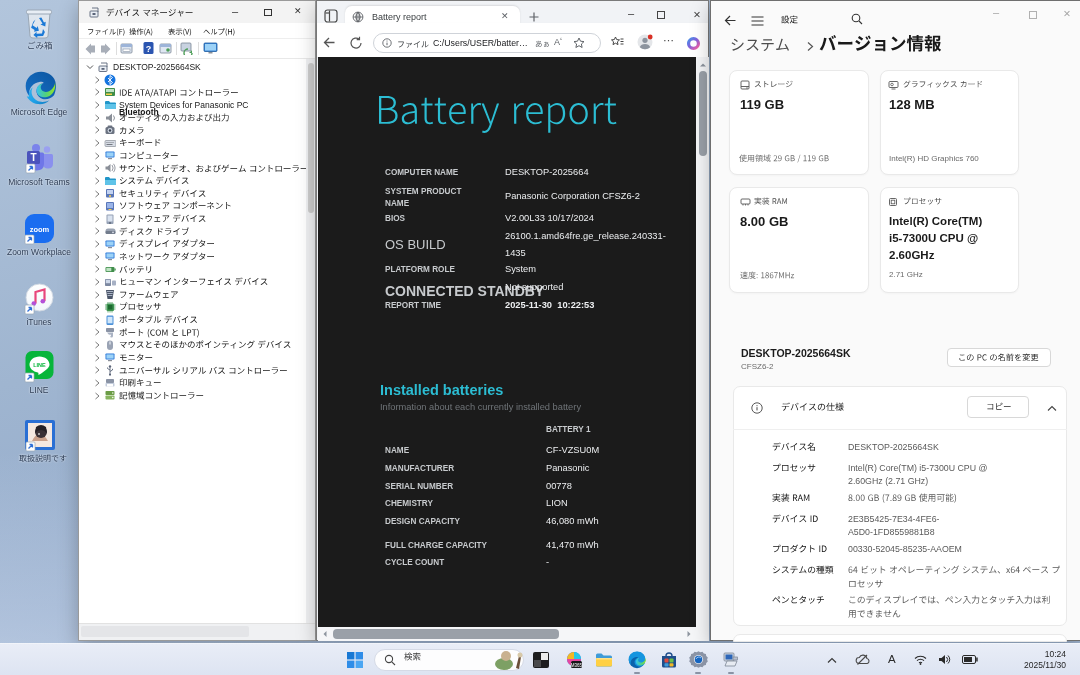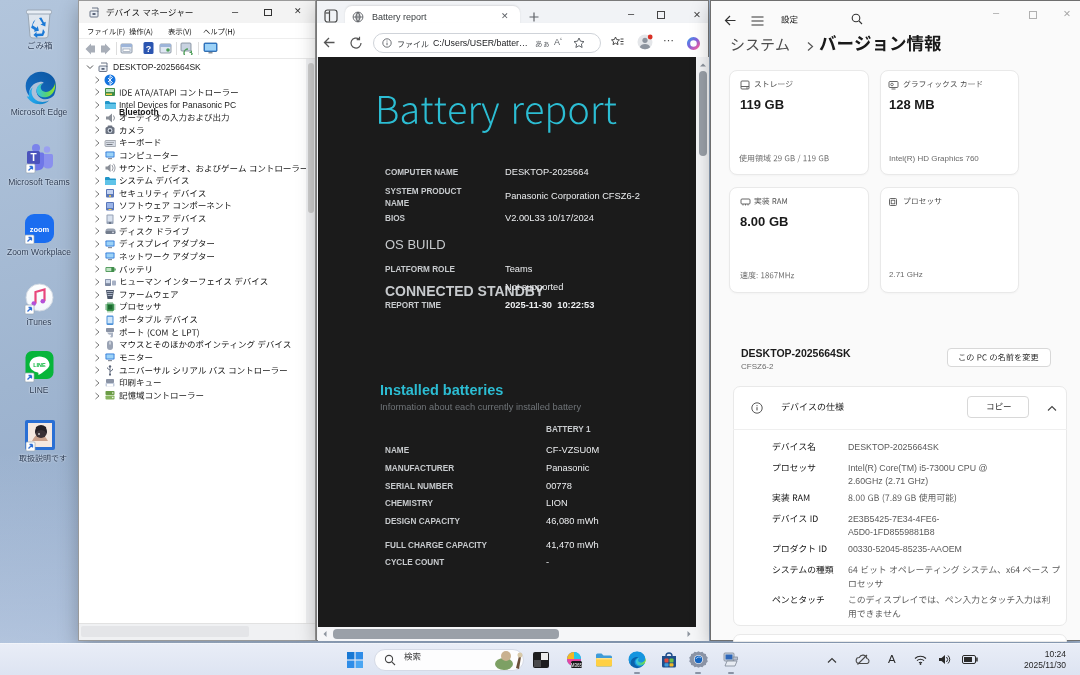--- a/index.html
+++ b/index.html
@@ -202,21 +202,21 @@
         <path transform="translate(0,8.7)" d="M0.9 0.0H1.6V-6.2H0.9Z M3.3 0.0H4.9C6.8 0.0 7.8 -1.2 7.8 -3.1C7.8 -5.1 6.8 -6.2 4.9 -6.2H3.3ZM4.1 -0.6V-5.6H4.8C6.3 -5.6 7.0 -4.7 7.0 -3.1C7.0 -1.6 6.3 -0.6 4.8 -0.6Z M9.2 0.0H12.9V-0.7H10.0V-2.9H12.3V-3.6H10.0V-5.6H12.8V-6.2H9.2Z M15.8 0.0H16.5L17.2 -1.9H19.4L20.0 0.0H20.9L18.7 -6.2H17.9ZM17.3 -2.5 17.7 -3.5C17.9 -4.2 18.1 -4.9 18.3 -5.6H18.3C18.5 -4.9 18.7 -4.2 18.9 -3.5L19.2 -2.5Z M23.0 0.0H23.8V-5.6H25.7V-6.2H21.2V-5.6H23.0Z M26.0 0.0H26.8L27.4 -1.9H29.7L30.3 0.0H31.1L29.0 -6.2H28.1ZM27.6 -2.5 27.9 -3.5C28.1 -4.2 28.3 -4.9 28.5 -5.6H28.6C28.8 -4.9 29.0 -4.2 29.2 -3.5L29.5 -2.5Z M31.2 1.5H31.8L34.4 -6.7H33.8Z M34.5 0.0H35.3L35.9 -1.9H38.2L38.8 0.0H39.6L37.5 -6.2H36.6ZM36.1 -2.5 36.4 -3.5C36.6 -4.2 36.8 -4.9 37.0 -5.6H37.1C37.3 -4.9 37.5 -4.2 37.7 -3.5L38.0 -2.5Z M41.8 0.0H42.6V-5.6H44.5V-6.2H39.9V-5.6H41.8Z M44.8 0.0H45.6L46.2 -1.9H48.5L49.0 0.0H49.9L47.8 -6.2H46.9ZM46.4 -2.5 46.7 -3.5C46.9 -4.2 47.1 -4.9 47.3 -5.6H47.3C47.5 -4.9 47.7 -4.2 48.0 -3.5L48.3 -2.5Z M50.8 0.0H51.6V-2.5H52.6C53.9 -2.5 54.9 -3.1 54.9 -4.4C54.9 -5.8 53.9 -6.2 52.5 -6.2H50.8ZM51.6 -3.1V-5.6H52.4C53.5 -5.6 54.1 -5.3 54.1 -4.4C54.1 -3.5 53.6 -3.1 52.5 -3.1Z M56.2 0.0H56.9V-6.2H56.2Z M61.5 -1.1V-0.4C61.7 -0.4 62.1 -0.4 62.5 -0.4H66.6L66.6 0.1H67.4C67.4 -0.1 67.3 -0.4 67.3 -0.7V-5.1C67.3 -5.3 67.4 -5.6 67.4 -5.8C67.2 -5.8 66.9 -5.8 66.7 -5.8H62.6C62.3 -5.8 61.9 -5.8 61.6 -5.8V-5.1C61.8 -5.1 62.2 -5.1 62.6 -5.1H66.6V-1.1H62.5C62.1 -1.1 61.7 -1.1 61.5 -1.1Z M70.6 -6.2 70.1 -5.7C70.7 -5.3 71.8 -4.4 72.2 -3.9L72.8 -4.5C72.3 -4.9 71.2 -5.8 70.6 -6.2ZM69.9 -0.5 70.3 0.2C71.7 -0.1 72.8 -0.6 73.7 -1.2C74.9 -2.0 75.9 -3.1 76.5 -4.2L76.1 -4.9C75.6 -3.9 74.6 -2.6 73.3 -1.8C72.5 -1.3 71.3 -0.8 69.9 -0.5Z M80.0 -0.7C80.0 -0.4 80.0 -0.0 80.0 0.3H80.8C80.8 -0.0 80.7 -0.5 80.7 -0.7L80.7 -3.6C81.7 -3.3 83.1 -2.7 84.1 -2.2L84.4 -2.9C83.5 -3.4 81.9 -4.0 80.7 -4.3V-5.7C80.7 -6.0 80.8 -6.3 80.8 -6.6H80.0C80.0 -6.3 80.0 -5.9 80.0 -5.7C80.0 -5.0 80.0 -1.2 80.0 -0.7Z M86.9 -5.8C86.9 -5.6 86.9 -5.4 86.9 -5.2C86.9 -4.8 86.9 -1.3 86.9 -1.0C86.9 -0.7 86.9 -0.1 86.9 0.1H87.6L87.6 -0.4H92.3L92.2 0.1H93.0C93.0 -0.0 93.0 -0.7 93.0 -1.0C93.0 -1.3 93.0 -4.8 93.0 -5.2C93.0 -5.4 93.0 -5.6 93.0 -5.8C92.7 -5.8 92.4 -5.8 92.2 -5.8C91.8 -5.8 88.1 -5.8 87.7 -5.8C87.5 -5.8 87.2 -5.8 86.9 -5.8ZM87.6 -1.1V-5.1H92.3V-1.1Z M95.0 -3.7V-2.8C95.3 -2.9 95.7 -2.9 96.2 -2.9C96.8 -2.9 100.2 -2.9 100.9 -2.9C101.3 -2.9 101.6 -2.9 101.8 -2.8V-3.7C101.6 -3.7 101.3 -3.6 100.9 -3.6C100.2 -3.6 96.8 -3.6 96.2 -3.6C95.7 -3.6 95.3 -3.7 95.0 -3.7Z M104.6 -6.3V-5.6C104.9 -5.6 105.1 -5.7 105.4 -5.7C105.9 -5.7 108.2 -5.7 108.7 -5.7C109.0 -5.7 109.3 -5.6 109.5 -5.6V-6.3C109.3 -6.3 109.0 -6.3 108.7 -6.3C108.2 -6.3 105.9 -6.3 105.4 -6.3C105.1 -6.3 104.8 -6.3 104.6 -6.3ZM110.1 -4.1 109.6 -4.4C109.5 -4.3 109.4 -4.3 109.2 -4.3C108.7 -4.3 105.1 -4.3 104.7 -4.3C104.5 -4.3 104.2 -4.3 103.9 -4.4V-3.7C104.2 -3.7 104.5 -3.7 104.7 -3.7C105.2 -3.7 108.8 -3.7 109.2 -3.7C109.1 -3.1 108.7 -2.4 108.2 -1.8C107.5 -1.0 106.4 -0.5 105.2 -0.3L105.7 0.3C106.8 0.1 107.9 -0.5 108.8 -1.4C109.4 -2.1 109.8 -3.0 110.0 -3.8C110.0 -3.9 110.1 -4.0 110.1 -4.1Z M112.0 -3.7V-2.8C112.3 -2.9 112.7 -2.9 113.2 -2.9C113.8 -2.9 117.2 -2.9 117.9 -2.9C118.3 -2.9 118.6 -2.9 118.8 -2.8V-3.7C118.6 -3.7 118.3 -3.6 117.9 -3.6C117.2 -3.6 113.8 -3.6 113.2 -3.6C112.7 -3.6 112.3 -3.7 112.0 -3.7Z" fill="#1a1a1a"></path>
       </svg>
     </div>
     <svg class="abs" style="left:14px;top:100.09px" width="8" height="8" viewBox="0 0 8 8">
       <path d="M2.5 1 L6 4 L2.5 7" stroke="#7a7a7a" stroke-width="1" fill="none"></path>
     </svg>
     <svg class="abs" style="left:25px;top:97.89px" width="12" height="12" viewBox="0 0 12 12">
       <path d="M1 3 q0-1 1-1 h3 l1.2 1.5 H11 q1 0 1 1 V9 q0 1-1 1 H2 Q1 10 1 9z" fill="#2196c9"></path>
       <path d="M1 5 h11 v4 q0 1-1 1 H2 Q1 10 1 9z" fill="#5fc3e8"></path>
     </svg>
-    <div style="position:absolute;left:40px;top:98.89px;font-size:8.5px;color:#1a1a1a;font-weight:400;white-space:nowrap;">Intel Devices for Panasonic PC</div>
+    <div style="position:absolute;left:40px;top:98.89px;font-size:8.5px;color:#1a1a1a;font-weight:400;white-space:nowrap;">System Devices for Panasonic PC</div>
     <svg class="abs" style="left:14px;top:112.72000000000001px" width="8" height="8" viewBox="0 0 8 8">
       <path d="M2.5 1 L6 4 L2.5 7" stroke="#7a7a7a" stroke-width="1" fill="none"></path>
     </svg>
     <svg class="abs" style="left:25px;top:110.52000000000001px" width="12" height="12" viewBox="0 0 12 12">
       <path d="M2 4.5 h2.5 L8 1.5 v9 L4.5 7.5 H2z" fill="#8a8f98"></path>
       <path d="M9.5 3.5 a4 4 0 0 1 0 5" stroke="#8a8f98" fill="none"></path>
     </svg>
     <div style="position:absolute;left:40px;top:111.02000000000001px;">
       <svg width="110" height="11" viewBox="0 0 110 11" style="overflow:visible;display:block">
         <path transform="translate(0,8.7)" d="M0.7 -1.2 1.2 -0.6C2.7 -1.5 4.2 -2.8 4.9 -3.8L5.0 -0.7C5.0 -0.5 4.9 -0.4 4.6 -0.4C4.3 -0.4 3.9 -0.4 3.5 -0.5L3.5 0.2C3.9 0.2 4.4 0.2 4.9 0.2C5.4 0.2 5.6 0.0 5.6 -0.4C5.6 -1.5 5.6 -3.2 5.6 -4.5H6.9C7.1 -4.5 7.4 -4.5 7.6 -4.5V-5.2C7.5 -5.2 7.1 -5.1 6.9 -5.1H5.6L5.6 -5.9C5.6 -6.2 5.6 -6.4 5.6 -6.7H4.8C4.9 -6.5 4.9 -6.3 4.9 -5.9L4.9 -5.1H1.8C1.6 -5.1 1.3 -5.1 1.0 -5.2V-4.4C1.3 -4.5 1.6 -4.5 1.8 -4.5H4.6C4.0 -3.5 2.5 -2.0 0.7 -1.2Z M9.4 -3.7V-2.8C9.6 -2.9 10.1 -2.9 10.5 -2.9C11.2 -2.9 14.6 -2.9 15.2 -2.9C15.6 -2.9 16.0 -2.9 16.1 -2.8V-3.7C15.9 -3.7 15.6 -3.6 15.2 -3.6C14.6 -3.6 11.2 -3.6 10.5 -3.6C10.1 -3.6 9.6 -3.7 9.4 -3.7Z M18.7 -6.2V-5.5C18.9 -5.5 19.2 -5.5 19.5 -5.5C20.0 -5.5 22.0 -5.5 22.4 -5.5C22.7 -5.5 23.0 -5.5 23.2 -5.5V-6.2C23.0 -6.2 22.7 -6.2 22.4 -6.2C22.0 -6.2 20.0 -6.2 19.5 -6.2C19.2 -6.2 19.0 -6.2 18.7 -6.2ZM23.7 -6.9 23.2 -6.7C23.5 -6.4 23.7 -5.9 23.9 -5.5L24.4 -5.7C24.2 -6.1 23.9 -6.6 23.7 -6.9ZM24.6 -7.2 24.2 -7.1C24.4 -6.7 24.7 -6.3 24.9 -5.9L25.3 -6.1C25.2 -6.4 24.8 -6.9 24.6 -7.2ZM17.7 -4.1V-3.4C18.0 -3.4 18.2 -3.4 18.5 -3.4H21.0C21.0 -2.6 20.9 -1.9 20.5 -1.3C20.2 -0.7 19.6 -0.3 18.9 0.0L19.5 0.5C20.3 0.1 20.9 -0.5 21.2 -1.1C21.5 -1.7 21.7 -2.5 21.7 -3.4H24.0C24.2 -3.4 24.5 -3.4 24.7 -3.4V-4.1C24.5 -4.0 24.2 -4.0 24.0 -4.0C23.6 -4.0 18.9 -4.0 18.5 -4.0C18.2 -4.0 18.0 -4.1 17.7 -4.1Z M26.5 -2.2 26.9 -1.6C27.8 -1.9 28.8 -2.3 29.5 -2.7V-0.1C29.5 0.2 29.5 0.5 29.5 0.7H30.3C30.2 0.5 30.2 0.2 30.2 -0.1V-3.1C31.0 -3.6 31.7 -4.2 32.1 -4.7L31.6 -5.2C31.2 -4.7 30.4 -4.0 29.6 -3.5C28.9 -3.1 27.7 -2.5 26.5 -2.2Z M34.7 -1.2 35.2 -0.6C36.7 -1.5 38.2 -2.8 38.9 -3.8L39.0 -0.7C39.0 -0.5 38.9 -0.4 38.6 -0.4C38.3 -0.4 37.9 -0.4 37.5 -0.5L37.5 0.2C37.9 0.2 38.4 0.2 38.9 0.2C39.4 0.2 39.6 0.0 39.6 -0.4C39.6 -1.5 39.6 -3.2 39.6 -4.5H40.9C41.1 -4.5 41.4 -4.5 41.6 -4.5V-5.2C41.5 -5.2 41.1 -5.1 40.9 -5.1H39.6L39.6 -5.9C39.6 -6.2 39.6 -6.4 39.6 -6.7H38.8C38.9 -6.5 38.9 -6.3 38.9 -5.9L38.9 -5.1H35.8C35.6 -5.1 35.3 -5.1 35.0 -5.2V-4.4C35.3 -4.5 35.6 -4.5 35.8 -4.5H38.6C38.0 -3.5 36.5 -2.0 34.7 -1.2Z M46.5 -5.5C46.5 -4.7 46.3 -3.9 46.1 -3.2C45.6 -1.7 45.2 -1.2 44.8 -1.2C44.4 -1.2 43.9 -1.6 43.9 -2.7C43.9 -3.9 44.9 -5.3 46.5 -5.5ZM47.3 -5.5C48.7 -5.3 49.5 -4.3 49.5 -3.0C49.5 -1.5 48.5 -0.7 47.4 -0.5C47.2 -0.4 46.9 -0.4 46.6 -0.4L47.0 0.3C49.0 0.0 50.2 -1.2 50.2 -3.0C50.2 -4.7 49.0 -6.1 47.0 -6.1C44.9 -6.1 43.2 -4.5 43.2 -2.6C43.2 -1.2 44.0 -0.4 44.8 -0.4C45.6 -0.4 46.2 -1.3 46.7 -3.0C47.0 -3.8 47.1 -4.7 47.3 -5.5Z M54.8 -5.0C54.3 -2.6 53.2 -0.8 51.3 0.2C51.5 0.3 51.8 0.5 51.9 0.7C53.6 -0.3 54.7 -1.9 55.3 -4.1C55.7 -2.5 56.6 -0.6 58.7 0.7C58.8 0.5 59.1 0.2 59.2 0.1C55.9 -1.9 55.7 -5.1 55.7 -6.6H52.9V-6.0H55.0C55.1 -5.7 55.1 -5.3 55.1 -4.9Z M63.0 -7.1V-5.7V-5.3H60.2V-4.6H63.0C62.8 -3.0 62.3 -1.2 60.0 0.2C60.1 0.3 60.3 0.6 60.4 0.7C62.9 -0.8 63.5 -2.9 63.6 -4.6H66.5C66.4 -1.6 66.2 -0.4 65.9 -0.1C65.8 -0.0 65.7 0.0 65.5 0.0C65.3 0.0 64.7 -0.0 64.1 -0.1C64.3 0.1 64.3 0.4 64.4 0.6C64.9 0.6 65.4 0.6 65.7 0.6C66.0 0.6 66.2 0.5 66.4 0.3C66.8 -0.2 67.0 -1.4 67.2 -4.9C67.2 -5.0 67.2 -5.3 67.2 -5.3H63.6V-5.7V-7.1Z M74.1 -5.8 73.8 -5.3C74.4 -5.0 75.3 -4.5 75.7 -4.1L76.1 -4.6C75.7 -4.9 74.7 -5.5 74.1 -5.8ZM70.8 -2.4 70.8 -0.9C70.8 -0.6 70.7 -0.5 70.5 -0.5C70.2 -0.5 69.6 -0.8 69.6 -1.2C69.6 -1.6 70.1 -2.0 70.8 -2.4ZM69.0 -5.3 69.0 -4.6C69.3 -4.6 69.6 -4.6 70.1 -4.6C70.3 -4.6 70.5 -4.6 70.8 -4.6L70.8 -3.5V-3.0C69.8 -2.6 68.9 -1.8 68.9 -1.1C68.9 -0.4 70.0 0.3 70.7 0.3C71.1 0.3 71.4 0.0 71.4 -0.8L71.4 -2.6C72.0 -2.8 72.6 -2.9 73.2 -2.9C74.0 -2.9 74.7 -2.6 74.7 -1.8C74.7 -1.1 74.0 -0.7 73.3 -0.5C72.9 -0.4 72.6 -0.4 72.3 -0.5L72.5 0.2C72.8 0.2 73.2 0.2 73.6 0.1C74.7 -0.2 75.4 -0.8 75.4 -1.8C75.4 -2.9 74.5 -3.5 73.2 -3.5C72.7 -3.5 72.0 -3.4 71.4 -3.2V-3.5L71.4 -4.7C72.0 -4.7 72.7 -4.8 73.2 -5.0L73.2 -5.6C72.7 -5.5 72.0 -5.4 71.4 -5.3L71.4 -6.2C71.4 -6.4 71.5 -6.6 71.5 -6.8H70.7C70.8 -6.6 70.8 -6.4 70.8 -6.2L70.8 -5.2C70.5 -5.2 70.3 -5.2 70.1 -5.2C69.8 -5.2 69.5 -5.2 69.0 -5.3Z M80.5 -1.7 80.5 -1.1C80.5 -0.5 80.2 -0.2 79.5 -0.2C78.7 -0.2 78.3 -0.5 78.3 -1.0C78.3 -1.4 78.8 -1.8 79.6 -1.8C79.9 -1.8 80.2 -1.7 80.5 -1.7ZM81.1 -6.7H80.3C80.3 -6.5 80.4 -6.1 80.4 -5.8C80.4 -5.5 80.4 -4.8 80.4 -4.3C80.4 -3.8 80.4 -3.0 80.4 -2.3C80.2 -2.3 80.0 -2.3 79.7 -2.3C78.2 -2.3 77.6 -1.7 77.6 -1.0C77.6 0.0 78.4 0.4 79.6 0.4C80.7 0.4 81.2 -0.2 81.2 -0.9L81.1 -1.5C82.0 -1.2 82.8 -0.6 83.4 -0.1L83.8 -0.7C83.2 -1.3 82.2 -1.9 81.1 -2.2C81.1 -2.9 81.0 -3.7 81.0 -4.3V-4.3C81.7 -4.4 82.8 -4.4 83.6 -4.5L83.6 -5.1C82.8 -5.0 81.7 -5.0 81.0 -5.0V-5.8C81.0 -6.1 81.1 -6.5 81.1 -6.7Z M91.8 -6.6 91.4 -6.5C91.6 -6.2 91.8 -5.7 92.0 -5.3L92.4 -5.4C92.3 -5.8 92.0 -6.3 91.8 -6.6ZM92.7 -7.0 92.3 -6.8C92.5 -6.5 92.7 -6.0 92.8 -5.6L93.3 -5.8C93.1 -6.1 92.9 -6.6 92.7 -7.0ZM85.8 -5.7 85.8 -5.0C86.0 -5.0 86.1 -5.0 86.3 -5.1C86.6 -5.1 87.3 -5.2 87.7 -5.2C87.0 -4.4 86.2 -3.2 86.2 -1.6C86.2 -0.2 87.1 0.6 88.5 0.6C90.8 0.6 91.5 -1.5 91.3 -3.6C91.6 -3.0 92.0 -2.4 92.4 -1.9L92.9 -2.6C91.6 -3.7 91.3 -5.1 91.1 -6.2L90.4 -6.0L90.6 -5.3C91.2 -2.2 90.4 -0.1 88.5 -0.1C87.6 -0.1 86.8 -0.5 86.8 -1.7C86.8 -3.5 88.1 -5.0 88.7 -5.4C88.8 -5.4 89.0 -5.5 89.1 -5.5L88.9 -6.1C88.4 -5.9 87.0 -5.7 86.2 -5.7C86.1 -5.7 85.9 -5.7 85.8 -5.7Z M94.8 -6.3V-3.4H97.4V-0.5H95.1V-2.8H94.5V0.7H95.1V0.1H100.4V0.7H101.1V-2.8H100.4V-0.5H98.0V-3.4H100.8V-6.3H100.1V-4.0H98.0V-7.1H97.4V-4.0H95.4V-6.3Z M105.5 -7.1V-5.7V-5.3H102.7V-4.6H105.5C105.3 -3.0 104.8 -1.2 102.5 0.2C102.6 0.3 102.8 0.6 102.9 0.7C105.4 -0.8 106.0 -2.9 106.1 -4.6H109.0C108.9 -1.6 108.7 -0.4 108.4 -0.1C108.3 -0.0 108.2 0.0 108.0 0.0C107.8 0.0 107.2 -0.0 106.6 -0.1C106.8 0.1 106.8 0.4 106.9 0.6C107.4 0.6 107.9 0.6 108.2 0.6C108.5 0.6 108.7 0.5 108.9 0.3C109.3 -0.2 109.5 -1.4 109.7 -4.9C109.7 -5.0 109.7 -5.3 109.7 -5.3H106.1V-5.7V-7.1Z" fill="#1a1a1a"></path>
@@ -596,22 +596,23 @@
         <path transform="translate(0,38.8)" d="M4.0 0.0H12.2C18.5 0.0 22.6 -2.7 22.6 -8.1C22.6 -11.9 20.2 -14.1 16.7 -14.7V-14.9C19.4 -15.8 20.9 -18.1 20.9 -21.0C20.9 -25.6 17.3 -27.7 11.7 -27.7H4.0ZM6.3 -15.6V-25.8H11.2C16.1 -25.8 18.6 -24.5 18.6 -20.7C18.6 -17.6 16.5 -15.6 10.9 -15.6ZM6.3 -1.9V-13.8H11.7C17.2 -13.8 20.3 -12.0 20.3 -8.1C20.3 -3.8 17.1 -1.9 11.7 -1.9Z M32.7 0.5C35.3 0.5 37.7 -0.9 39.7 -2.6H39.9L40.1 0.0H41.9V-12.8C41.9 -17.3 40.2 -20.8 35.3 -20.8C32.1 -20.8 29.3 -19.2 27.7 -18.2L28.7 -16.5C30.1 -17.6 32.4 -18.8 35.1 -18.8C38.9 -18.8 39.7 -15.7 39.7 -12.7C30.8 -11.7 26.8 -9.6 26.8 -5.1C26.8 -1.3 29.4 0.5 32.7 0.5ZM33.1 -1.4C30.9 -1.4 29.0 -2.4 29.0 -5.2C29.0 -8.3 31.7 -10.2 39.7 -11.1V-4.5C37.3 -2.5 35.4 -1.4 33.1 -1.4Z M54.7 0.5C55.6 0.5 56.9 0.2 58.1 -0.3L57.5 -2.0C56.8 -1.7 55.8 -1.4 55.1 -1.4C52.4 -1.4 51.7 -3.0 51.7 -5.6V-18.4H57.5V-20.3H51.7V-26.1H49.8L49.6 -20.3L46.4 -20.1V-18.4H49.5V-5.7C49.5 -2.0 50.7 0.5 54.7 0.5Z M68.1 0.5C69.0 0.5 70.3 0.2 71.4 -0.3L70.9 -2.0C70.2 -1.7 69.2 -1.4 68.4 -1.4C65.7 -1.4 65.1 -3.0 65.1 -5.6V-18.4H70.9V-20.3H65.1V-26.1H63.2L62.9 -20.3L59.7 -20.1V-18.4H62.9V-5.7C62.9 -2.0 64.1 0.5 68.1 0.5Z M83.5 0.5C86.4 0.5 88.3 -0.5 89.9 -1.5L89.1 -3.1C87.6 -2.1 85.9 -1.4 83.7 -1.4C79.3 -1.4 76.4 -4.8 76.3 -9.7H90.7C90.7 -10.3 90.8 -10.8 90.8 -11.4C90.8 -17.3 87.9 -20.8 83.0 -20.8C78.4 -20.8 74.1 -16.7 74.1 -10.1C74.1 -3.5 78.3 0.5 83.5 0.5ZM76.3 -11.5C76.7 -16.1 79.7 -18.9 83.0 -18.9C86.5 -18.9 88.7 -16.4 88.7 -11.5Z M96.2 0.0H98.4V-13.6C99.9 -17.4 102.0 -18.7 103.8 -18.7C104.6 -18.7 105.0 -18.6 105.7 -18.4L106.1 -20.4C105.5 -20.7 104.9 -20.8 104.1 -20.8C101.7 -20.8 99.8 -19.0 98.3 -16.5H98.3L98.0 -20.3H96.2Z M109.2 9.1C113.0 9.1 115.1 5.9 116.2 2.4L124.1 -20.3H121.9L117.8 -7.9C117.2 -6.1 116.5 -4.0 115.9 -2.2H115.7C115.0 -4.0 114.2 -6.1 113.6 -7.9L108.9 -20.3H106.5L114.8 0.3L114.3 2.0C113.3 4.9 111.7 7.1 109.2 7.1C108.6 7.1 108.0 7.0 107.6 6.8L107.1 8.7C107.7 9.0 108.5 9.1 109.2 9.1Z M139.1 0.0H141.3V-13.6C142.8 -17.4 144.9 -18.7 146.7 -18.7C147.5 -18.7 147.9 -18.6 148.6 -18.4L149.0 -20.4C148.4 -20.7 147.8 -20.8 147.0 -20.8C144.6 -20.8 142.7 -19.0 141.2 -16.5H141.2L140.9 -20.3H139.1Z M160.5 0.5C163.4 0.5 165.3 -0.5 166.9 -1.5L166.1 -3.1C164.5 -2.1 162.9 -1.4 160.7 -1.4C156.3 -1.4 153.4 -4.8 153.3 -9.7H167.7C167.7 -10.3 167.8 -10.8 167.8 -11.4C167.8 -17.3 164.8 -20.8 159.9 -20.8C155.4 -20.8 151.1 -16.7 151.1 -10.1C151.1 -3.5 155.3 0.5 160.5 0.5ZM153.3 -11.5C153.7 -16.1 156.7 -18.9 159.9 -18.9C163.5 -18.9 165.7 -16.4 165.7 -11.5Z M173.2 9.0H175.4V1.7L175.3 -2.0C177.4 -0.4 179.4 0.5 181.3 0.5C186.0 0.5 190.2 -3.5 190.2 -10.4C190.2 -16.7 187.5 -20.8 182.1 -20.8C179.6 -20.8 177.3 -19.3 175.3 -17.8H175.3L175.0 -20.3H173.2ZM181.1 -1.4C179.6 -1.4 177.5 -2.1 175.4 -3.9V-15.7C177.7 -17.7 179.7 -18.8 181.7 -18.8C186.2 -18.8 187.9 -15.3 187.9 -10.4C187.9 -5.0 185.0 -1.4 181.1 -1.4Z M203.6 0.5C208.5 0.5 212.8 -3.4 212.8 -10.1C212.8 -16.9 208.5 -20.8 203.6 -20.8C198.7 -20.8 194.5 -16.9 194.5 -10.1C194.5 -3.4 198.7 0.5 203.6 0.5ZM203.6 -1.4C199.7 -1.4 196.8 -4.9 196.8 -10.1C196.8 -15.3 199.7 -18.8 203.6 -18.8C207.6 -18.8 210.5 -15.3 210.5 -10.1C210.5 -4.9 207.6 -1.4 203.6 -1.4Z M218.7 0.0H220.9V-13.6C222.5 -17.4 224.6 -18.7 226.4 -18.7C227.2 -18.7 227.6 -18.6 228.2 -18.4L228.7 -20.4C228.0 -20.7 227.4 -20.8 226.6 -20.8C224.3 -20.8 222.3 -19.0 220.9 -16.5H220.8L220.6 -20.3H218.7Z M238.1 0.5C239.0 0.5 240.3 0.2 241.5 -0.3L240.9 -2.0C240.2 -1.7 239.2 -1.4 238.4 -1.4C235.8 -1.4 235.1 -3.0 235.1 -5.6V-18.4H240.9V-20.3H235.1V-26.1H233.2L232.9 -20.3L229.7 -20.1V-18.4H232.9V-5.7C232.9 -2.0 234.1 0.5 238.1 0.5Z" fill="#2cbdd3"></path>
       </svg>
     </div>
     <div style="position:absolute;left:68px;top:167px;font-size:8.2px;color:#c7cacd;font-weight:bold;white-space:nowrap;">COMPUTER NAME</div>
     <div style="position:absolute;left:188px;top:166px;font-size:9.3px;color:#eceef0;font-weight:400;white-space:nowrap;">DESKTOP-2025664</div>
     <div style="position:absolute;left:68px;top:185px;font-size:8.2px;color:#c7cacd;font-weight:bold;white-space:nowrap;line-height:12px">SYSTEM PRODUCT<br>NAME</div>
     <div style="position:absolute;left:188px;top:190px;font-size:9.3px;color:#eceef0;font-weight:400;white-space:nowrap;text-align:center;">Panasonic Corporation CFSZ6-2</div>
     <div style="position:absolute;left:68px;top:213px;font-size:8.2px;color:#c7cacd;font-weight:bold;white-space:nowrap;">BIOS</div>
     <div style="position:absolute;left:188px;top:212px;font-size:9.3px;color:#eceef0;font-weight:400;white-space:nowrap;">V2.00L33 10/17/2024</div>
     <div style="position:absolute;left:68px;top:236px;font-size:13px;color:#c7cacd;font-weight:normal;white-space:nowrap;">OS BUILD</div>
+    <div style="position:absolute;left:188px;top:227px;font-size:9.3px;color:#eceef0;font-weight:400;white-space:nowrap;line-height:16.5px">26100.1.amd64fre.ge_release.240331-<br>1435</div>
     <div style="position:absolute;left:68px;top:264px;font-size:8.2px;color:#c7cacd;font-weight:bold;white-space:nowrap;text-align:center;">PLATFORM ROLE</div>
-    <div style="position:absolute;left:188px;top:263px;font-size:9.3px;color:#eceef0;font-weight:400;white-space:nowrap;">Teams</div>
+    <div style="position:absolute;left:188px;top:263px;font-size:9.3px;color:#eceef0;font-weight:400;white-space:nowrap;">System</div>
     <div style="position:absolute;left:68px;top:282px;font-size:14px;color:#c7cacd;font-weight:bold;white-space:nowrap;">CONNECTED STANDBY</div>
     <div style="position:absolute;left:188px;top:281px;font-size:9.3px;color:#eceef0;font-weight:400;white-space:nowrap;">Not supported</div>
     <div style="position:absolute;left:68px;top:300px;font-size:8.2px;color:#c7cacd;font-weight:bold;white-space:nowrap;">REPORT TIME</div>
     <div style="position:absolute;left:188px;top:299px;font-size:9.3px;color:#eceef0;font-weight:bold;white-space:nowrap;">2025-11-30&nbsp;&nbsp;10:22:53</div>
     <div style="position:absolute;left:63px;top:381px;font-size:14.5px;color:#2cbdd3;font-weight:bold;white-space:nowrap;">Installed batteries</div>
     <div style="position:absolute;left:63px;top:401px;font-size:9.3px;color:#6f7478;font-weight:400;white-space:nowrap;">Information about each currently installed battery</div>
     <div style="position:absolute;left:229px;top:424px;font-size:8.2px;color:#c7cacd;font-weight:bold;white-space:nowrap;">BATTERY 1</div>
     <div style="position:absolute;left:68px;top:445px;font-size:8.2px;color:#c7cacd;font-weight:bold;white-space:nowrap;">NAME</div>
     <div style="position:absolute;left:229px;top:444px;font-size:9.3px;color:#eceef0;font-weight:400;white-space:nowrap;">CF-VZSU0M</div>
     <div style="position:absolute;left:68px;top:463px;font-size:8.2px;color:#c7cacd;font-weight:bold;white-space:nowrap;">MANUFACTURER</div>
@@ -708,20 +709,21 @@
     </div>
     <svg class="abs" style="left:177px;top:196px" width="10" height="10" viewBox="0 0 10 10">
       <rect x="1.5" y="1.5" width="7" height="7" rx="1" fill="none" stroke="#555" stroke-width=".9"></rect>
       <rect x="3.2" y="3.2" width="3.6" height="3.6" fill="none" stroke="#555" stroke-width=".8"></rect>
     </svg>
     <div style="position:absolute;left:192px;top:195px;">
       <svg width="39" height="11" viewBox="0 0 39 11" style="overflow:visible;display:block">
         <path transform="translate(0,8.0)" d="M6.3 -5.6C6.3 -5.9 6.5 -6.1 6.8 -6.1C7.1 -6.1 7.3 -5.9 7.3 -5.6C7.3 -5.3 7.1 -5.1 6.8 -5.1C6.5 -5.1 6.3 -5.3 6.3 -5.6ZM5.9 -5.6C5.9 -5.5 5.9 -5.4 6.0 -5.4L5.7 -5.3C5.4 -5.3 2.2 -5.3 1.8 -5.3C1.5 -5.3 1.2 -5.4 1.0 -5.4V-4.7C1.2 -4.7 1.5 -4.7 1.8 -4.7C2.2 -4.7 5.3 -4.7 5.8 -4.7C5.7 -4.0 5.3 -2.9 4.8 -2.2C4.1 -1.3 3.2 -0.7 1.7 -0.3L2.2 0.3C3.7 -0.2 4.6 -0.9 5.3 -1.8C5.9 -2.6 6.3 -3.9 6.5 -4.7L6.5 -4.8C6.6 -4.7 6.7 -4.7 6.8 -4.7C7.3 -4.7 7.7 -5.1 7.7 -5.6C7.7 -6.1 7.3 -6.5 6.8 -6.5C6.3 -6.5 5.9 -6.1 5.9 -5.6Z M8.9 -5.3C9.0 -5.2 9.0 -4.9 9.0 -4.7C9.0 -4.4 9.0 -1.2 9.0 -0.9C9.0 -0.6 8.9 -0.0 8.9 0.1H9.6L9.6 -0.4H13.8L13.8 0.1H14.5C14.5 -0.0 14.5 -0.6 14.5 -0.9C14.5 -1.2 14.5 -4.4 14.5 -4.7C14.5 -4.9 14.5 -5.1 14.5 -5.3C14.3 -5.3 14.0 -5.3 13.8 -5.3C13.4 -5.3 10.1 -5.3 9.6 -5.3C9.5 -5.3 9.2 -5.3 8.9 -5.3ZM9.6 -1.0V-4.7H13.9V-1.0Z M22.5 -4.5 22.1 -4.8C22.0 -4.8 21.8 -4.7 21.6 -4.7C21.3 -4.6 19.9 -4.4 18.6 -4.1V-5.3C18.6 -5.5 18.6 -5.8 18.7 -6.0H17.9C18.0 -5.8 18.0 -5.5 18.0 -5.3V-4.0C17.2 -3.8 16.4 -3.7 16.1 -3.6L16.2 -3.0L18.0 -3.4V-1.0C18.0 -0.2 18.3 0.1 19.7 0.1C20.7 0.1 21.5 0.1 22.2 -0.0L22.2 -0.7C21.4 -0.5 20.7 -0.5 19.7 -0.5C18.8 -0.5 18.6 -0.6 18.6 -1.2V-3.5L21.6 -4.1C21.3 -3.6 20.8 -2.8 20.2 -2.2L20.7 -1.9C21.3 -2.6 22.0 -3.5 22.3 -4.2C22.4 -4.3 22.5 -4.4 22.5 -4.5Z M27.2 -4.5 26.6 -4.3C26.8 -3.9 27.1 -3.0 27.2 -2.6L27.8 -2.8C27.7 -3.2 27.3 -4.2 27.2 -4.5ZM30.0 -4.1 29.3 -4.3C29.2 -3.3 28.8 -2.3 28.2 -1.6C27.6 -0.8 26.6 -0.2 25.7 0.1L26.2 0.6C27.1 0.2 28.0 -0.4 28.8 -1.3C29.3 -2.0 29.7 -2.8 29.9 -3.7C29.9 -3.8 29.9 -3.9 30.0 -4.1ZM25.4 -4.1 24.8 -3.9C24.9 -3.6 25.4 -2.5 25.5 -2.1L26.1 -2.3C25.9 -2.7 25.5 -3.8 25.4 -4.1Z M31.7 -4.5V-3.8C31.8 -3.8 32.2 -3.9 32.5 -3.9H33.3V-2.6C33.3 -2.3 33.3 -2.0 33.3 -1.9H34.0C34.0 -2.0 34.0 -2.3 34.0 -2.6V-3.9H36.2V-3.5C36.2 -1.3 35.5 -0.7 34.1 -0.1L34.6 0.4C36.4 -0.4 36.8 -1.5 36.8 -3.6V-3.9H37.7C38.0 -3.9 38.3 -3.8 38.4 -3.8V-4.5C38.3 -4.5 38.0 -4.5 37.7 -4.5H36.8V-5.4C36.8 -5.7 36.8 -6.0 36.9 -6.1H36.2C36.2 -6.0 36.2 -5.7 36.2 -5.4V-4.5H34.0V-5.5C34.0 -5.7 34.0 -5.9 34.0 -6.0H33.3C33.3 -5.8 33.3 -5.6 33.3 -5.5V-4.5H32.5C32.2 -4.5 31.8 -4.5 31.7 -4.5Z" fill="#4a4a4a"></path>
       </svg>
     </div>
+    <div style="position:absolute;left:178px;top:212px;font-size:11.5px;color:#1a1a1a;font-weight:bold;white-space:nowrap;line-height:17px">Intel(R) Core(TM)<br>i5-7300U CPU @<br>2.60GHz</div>
     <div style="position:absolute;left:178px;top:269px;font-size:8px;color:#6a6a6a;font-weight:400;white-space:nowrap;">2.71 GHz</div>
     <div style="position:absolute;left:30px;top:346px;font-size:10.5px;color:#1a1a1a;font-weight:bold;white-space:nowrap;">DESKTOP-2025664SK</div>
     <div style="position:absolute;left:30px;top:361px;font-size:8px;color:#6a6a6a;font-weight:400;white-space:nowrap;">CFSZ6-2</div>
     <div class="abs" style="left:236px;top:347px;width:104px;height:19px;background:#fff;border:1px solid #d8d8d8;border-radius:4px"></div>
     <div style="position:absolute;left:247px;top:351px;">
       <svg width="81" height="11" viewBox="0 0 81 11" style="overflow:visible;display:block">
         <path transform="translate(0,8.4)" d="M1.9 -5.8V-5.1C2.6 -5.0 3.3 -5.0 4.1 -5.0C4.9 -5.0 5.7 -5.1 6.3 -5.1V-5.8C5.7 -5.7 4.9 -5.6 4.1 -5.6C3.3 -5.6 2.5 -5.7 1.9 -5.8ZM2.3 -2.5 1.6 -2.5C1.5 -2.2 1.4 -1.8 1.4 -1.4C1.4 -0.3 2.4 0.2 4.1 0.2C5.2 0.2 6.3 0.1 6.8 -0.1L6.8 -0.8C6.2 -0.6 5.2 -0.5 4.0 -0.5C2.7 -0.5 2.1 -0.9 2.1 -1.5C2.1 -1.8 2.1 -2.1 2.3 -2.5Z M12.1 -5.3C12.0 -4.5 11.8 -3.7 11.6 -3.1C11.2 -1.7 10.8 -1.1 10.4 -1.1C10.0 -1.1 9.6 -1.6 9.6 -2.6C9.6 -3.7 10.5 -5.1 12.1 -5.3ZM12.8 -5.3C14.2 -5.2 15.0 -4.1 15.0 -2.9C15.0 -1.5 13.9 -0.7 12.9 -0.5C12.7 -0.4 12.4 -0.4 12.2 -0.4L12.6 0.3C14.5 0.0 15.6 -1.1 15.6 -2.9C15.6 -4.5 14.4 -5.9 12.5 -5.9C10.5 -5.9 8.9 -4.3 8.9 -2.6C8.9 -1.2 9.7 -0.4 10.4 -0.4C11.1 -0.4 11.8 -1.2 12.3 -2.9C12.5 -3.7 12.7 -4.5 12.8 -5.3Z M19.5 0.0H20.3V-2.4H21.3C22.6 -2.4 23.5 -3.0 23.5 -4.2C23.5 -5.6 22.6 -6.0 21.2 -6.0H19.5ZM20.3 -3.0V-5.4H21.1C22.2 -5.4 22.7 -5.1 22.7 -4.2C22.7 -3.4 22.2 -3.0 21.2 -3.0Z M27.0 0.1C27.8 0.1 28.3 -0.2 28.8 -0.8L28.4 -1.2C28.0 -0.8 27.6 -0.6 27.0 -0.6C25.9 -0.6 25.1 -1.5 25.1 -3.0C25.1 -4.5 25.9 -5.5 27.0 -5.5C27.6 -5.5 27.9 -5.2 28.3 -4.9L28.7 -5.4C28.3 -5.8 27.8 -6.1 27.0 -6.1C25.5 -6.1 24.4 -4.9 24.4 -3.0C24.4 -1.0 25.5 0.1 27.0 0.1Z M35.3 -5.3C35.2 -4.5 35.1 -3.7 34.9 -3.1C34.4 -1.7 34.0 -1.1 33.6 -1.1C33.3 -1.1 32.8 -1.6 32.8 -2.6C32.8 -3.7 33.7 -5.1 35.3 -5.3ZM36.0 -5.3C37.4 -5.2 38.2 -4.1 38.2 -2.9C38.2 -1.5 37.2 -0.7 36.1 -0.5C35.9 -0.4 35.7 -0.4 35.4 -0.4L35.8 0.3C37.7 0.0 38.9 -1.1 38.9 -2.9C38.9 -4.5 37.6 -5.9 35.7 -5.9C33.7 -5.9 32.1 -4.3 32.1 -2.6C32.1 -1.2 32.9 -0.4 33.6 -0.4C34.4 -0.4 35.0 -1.2 35.5 -2.9C35.7 -3.7 35.9 -4.5 36.0 -5.3Z M42.7 -6.9C42.2 -6.0 41.3 -5.0 39.9 -4.2C40.1 -4.1 40.3 -3.9 40.4 -3.8C40.8 -4.0 41.1 -4.2 41.4 -4.5C42.0 -4.1 42.6 -3.6 42.9 -3.2C42.0 -2.4 40.9 -1.9 39.9 -1.6C40.0 -1.5 40.2 -1.2 40.2 -1.0C40.9 -1.2 41.6 -1.6 42.3 -2.0V0.7H42.9V0.3H46.3V0.7H46.9V-2.8H43.5C44.5 -3.6 45.3 -4.7 45.8 -5.9L45.4 -6.1L45.2 -6.1H42.9C43.1 -6.3 43.2 -6.5 43.4 -6.8ZM46.3 -0.2H42.9V-2.3H46.3ZM42.5 -5.5H44.9C44.6 -4.8 44.1 -4.1 43.4 -3.6C43.1 -4.0 42.4 -4.5 41.9 -4.9C42.1 -5.1 42.3 -5.3 42.5 -5.5Z M52.8 -4.2V-0.9H53.3V-4.2ZM54.4 -4.5V-0.1C54.4 0.0 54.4 0.0 54.3 0.0C54.1 0.0 53.7 0.0 53.2 0.0C53.3 0.2 53.4 0.5 53.4 0.6C54.0 0.6 54.4 0.6 54.7 0.5C54.9 0.4 55.0 0.2 55.0 -0.1V-4.5ZM53.7 -6.9C53.6 -6.5 53.3 -6.0 53.0 -5.6H50.5L50.9 -5.7C50.8 -6.1 50.4 -6.6 50.1 -6.9L49.5 -6.7C49.8 -6.4 50.1 -5.9 50.3 -5.6H48.2V-5.0H55.6V-5.6H53.7C53.9 -5.9 54.2 -6.3 54.4 -6.7ZM51.2 -2.5V-1.6H49.3V-2.5ZM51.2 -3.0H49.3V-3.8H51.2ZM48.8 -4.3V0.6H49.3V-1.2H51.2V-0.1C51.2 0.0 51.1 0.1 51.0 0.1C50.9 0.1 50.5 0.1 50.1 0.1C50.2 0.2 50.3 0.5 50.3 0.6C50.9 0.6 51.2 0.6 51.5 0.5C51.7 0.4 51.8 0.3 51.8 -0.0V-4.3Z M63.2 -3.6 63.0 -4.2C62.7 -4.1 62.5 -4.0 62.3 -3.9C61.9 -3.7 61.4 -3.5 60.8 -3.2C60.7 -3.7 60.3 -4.0 59.7 -4.0C59.4 -4.0 58.9 -3.9 58.6 -3.7C58.9 -4.1 59.1 -4.5 59.3 -5.0C60.2 -5.0 61.2 -5.1 62.0 -5.2L62.0 -5.8C61.3 -5.6 60.4 -5.6 59.5 -5.5C59.7 -5.9 59.7 -6.2 59.8 -6.5L59.1 -6.5C59.1 -6.2 59.0 -5.9 58.9 -5.5L58.4 -5.5C58.0 -5.5 57.4 -5.5 57.0 -5.6V-5.0C57.4 -5.0 58.0 -4.9 58.3 -4.9H58.7C58.4 -4.3 57.8 -3.4 56.8 -2.4L57.4 -2.0C57.6 -2.3 57.9 -2.6 58.1 -2.9C58.5 -3.2 59.0 -3.5 59.5 -3.5C59.9 -3.5 60.2 -3.3 60.3 -3.0C59.3 -2.5 58.3 -1.9 58.3 -0.9C58.3 0.1 59.3 0.4 60.4 0.4C61.1 0.4 62.1 0.3 62.7 0.2L62.7 -0.4C62.0 -0.3 61.1 -0.2 60.5 -0.2C59.6 -0.2 59.0 -0.3 59.0 -1.0C59.0 -1.5 59.5 -2.0 60.3 -2.4C60.3 -1.9 60.3 -1.4 60.2 -1.1H60.9L60.9 -2.6C61.5 -2.9 62.1 -3.2 62.5 -3.4C62.7 -3.4 63.0 -3.6 63.2 -3.6Z M70.1 -4.8C70.7 -4.3 71.3 -3.6 71.6 -3.2L72.1 -3.5C71.8 -4.0 71.1 -4.6 70.6 -5.1ZM66.0 -5.1C65.7 -4.6 65.2 -4.0 64.6 -3.6C64.7 -3.5 64.9 -3.4 65.0 -3.3C65.6 -3.6 66.2 -4.3 66.6 -4.9ZM68.0 -6.9V-6.1H64.7V-5.5H67.4V-5.5C67.4 -4.8 67.3 -3.8 66.1 -3.1C66.2 -3.1 66.4 -2.9 66.5 -2.7C67.8 -3.5 68.0 -4.6 68.0 -5.4V-5.5H69.1V-3.7C69.1 -3.6 69.1 -3.6 69.0 -3.6C68.9 -3.6 68.5 -3.6 68.1 -3.6C68.2 -3.4 68.2 -3.2 68.3 -3.0C68.8 -3.0 69.2 -3.0 69.4 -3.1C69.6 -3.2 69.7 -3.4 69.7 -3.7V-5.5H71.9V-6.1H68.6V-6.9ZM67.4 -3.2C67.0 -2.5 66.1 -1.8 64.8 -1.3C64.9 -1.2 65.1 -1.0 65.2 -0.9C65.7 -1.1 66.2 -1.4 66.6 -1.7C66.9 -1.3 67.3 -0.9 67.7 -0.6C66.8 -0.2 65.7 0.0 64.6 0.1C64.7 0.3 64.8 0.5 64.9 0.7C66.1 0.5 67.3 0.2 68.3 -0.3C69.3 0.2 70.4 0.5 71.7 0.7C71.8 0.5 72.0 0.2 72.1 0.1C70.9 0.0 69.8 -0.2 69.0 -0.6C69.7 -1.0 70.3 -1.6 70.7 -2.3L70.3 -2.6L70.2 -2.6H67.7C67.8 -2.7 68.0 -2.9 68.1 -3.1ZM67.1 -2.0 67.1 -2.0H69.8C69.5 -1.6 69.0 -1.2 68.4 -0.9C67.8 -1.2 67.4 -1.6 67.1 -2.0Z M74.5 -2.0 74.0 -1.7C74.2 -1.3 74.6 -0.9 75.0 -0.6C74.5 -0.3 73.8 -0.1 72.8 0.1C72.9 0.3 73.1 0.5 73.2 0.7C74.2 0.4 75.0 0.1 75.5 -0.2C76.7 0.4 78.2 0.6 80.1 0.6C80.1 0.4 80.2 0.2 80.4 0.0C78.5 -0.0 77.1 -0.1 76.0 -0.6C76.5 -1.0 76.7 -1.5 76.8 -2.0H79.6V-5.2H76.9V-5.9H80.1V-6.5H72.9V-5.9H76.2V-5.2H73.7V-2.0H76.1C76.0 -1.6 75.9 -1.3 75.5 -0.9C75.1 -1.2 74.8 -1.5 74.5 -2.0ZM74.3 -3.4H76.2V-3.0C76.2 -2.9 76.2 -2.7 76.2 -2.5H74.3ZM76.9 -2.5C76.9 -2.7 76.9 -2.9 76.9 -3.0V-3.4H79.0V-2.5ZM74.3 -4.7H76.2V-3.9H74.3ZM76.9 -4.7H79.0V-3.9H76.9Z" fill="#2a2a2a"></path>
       </svg>
     </div>
     <div class="abs" style="left:22px;top:385px;width:334px;height:240px;background:#fff;border:1px solid #e9e9e9;border-radius:7px"></div>

